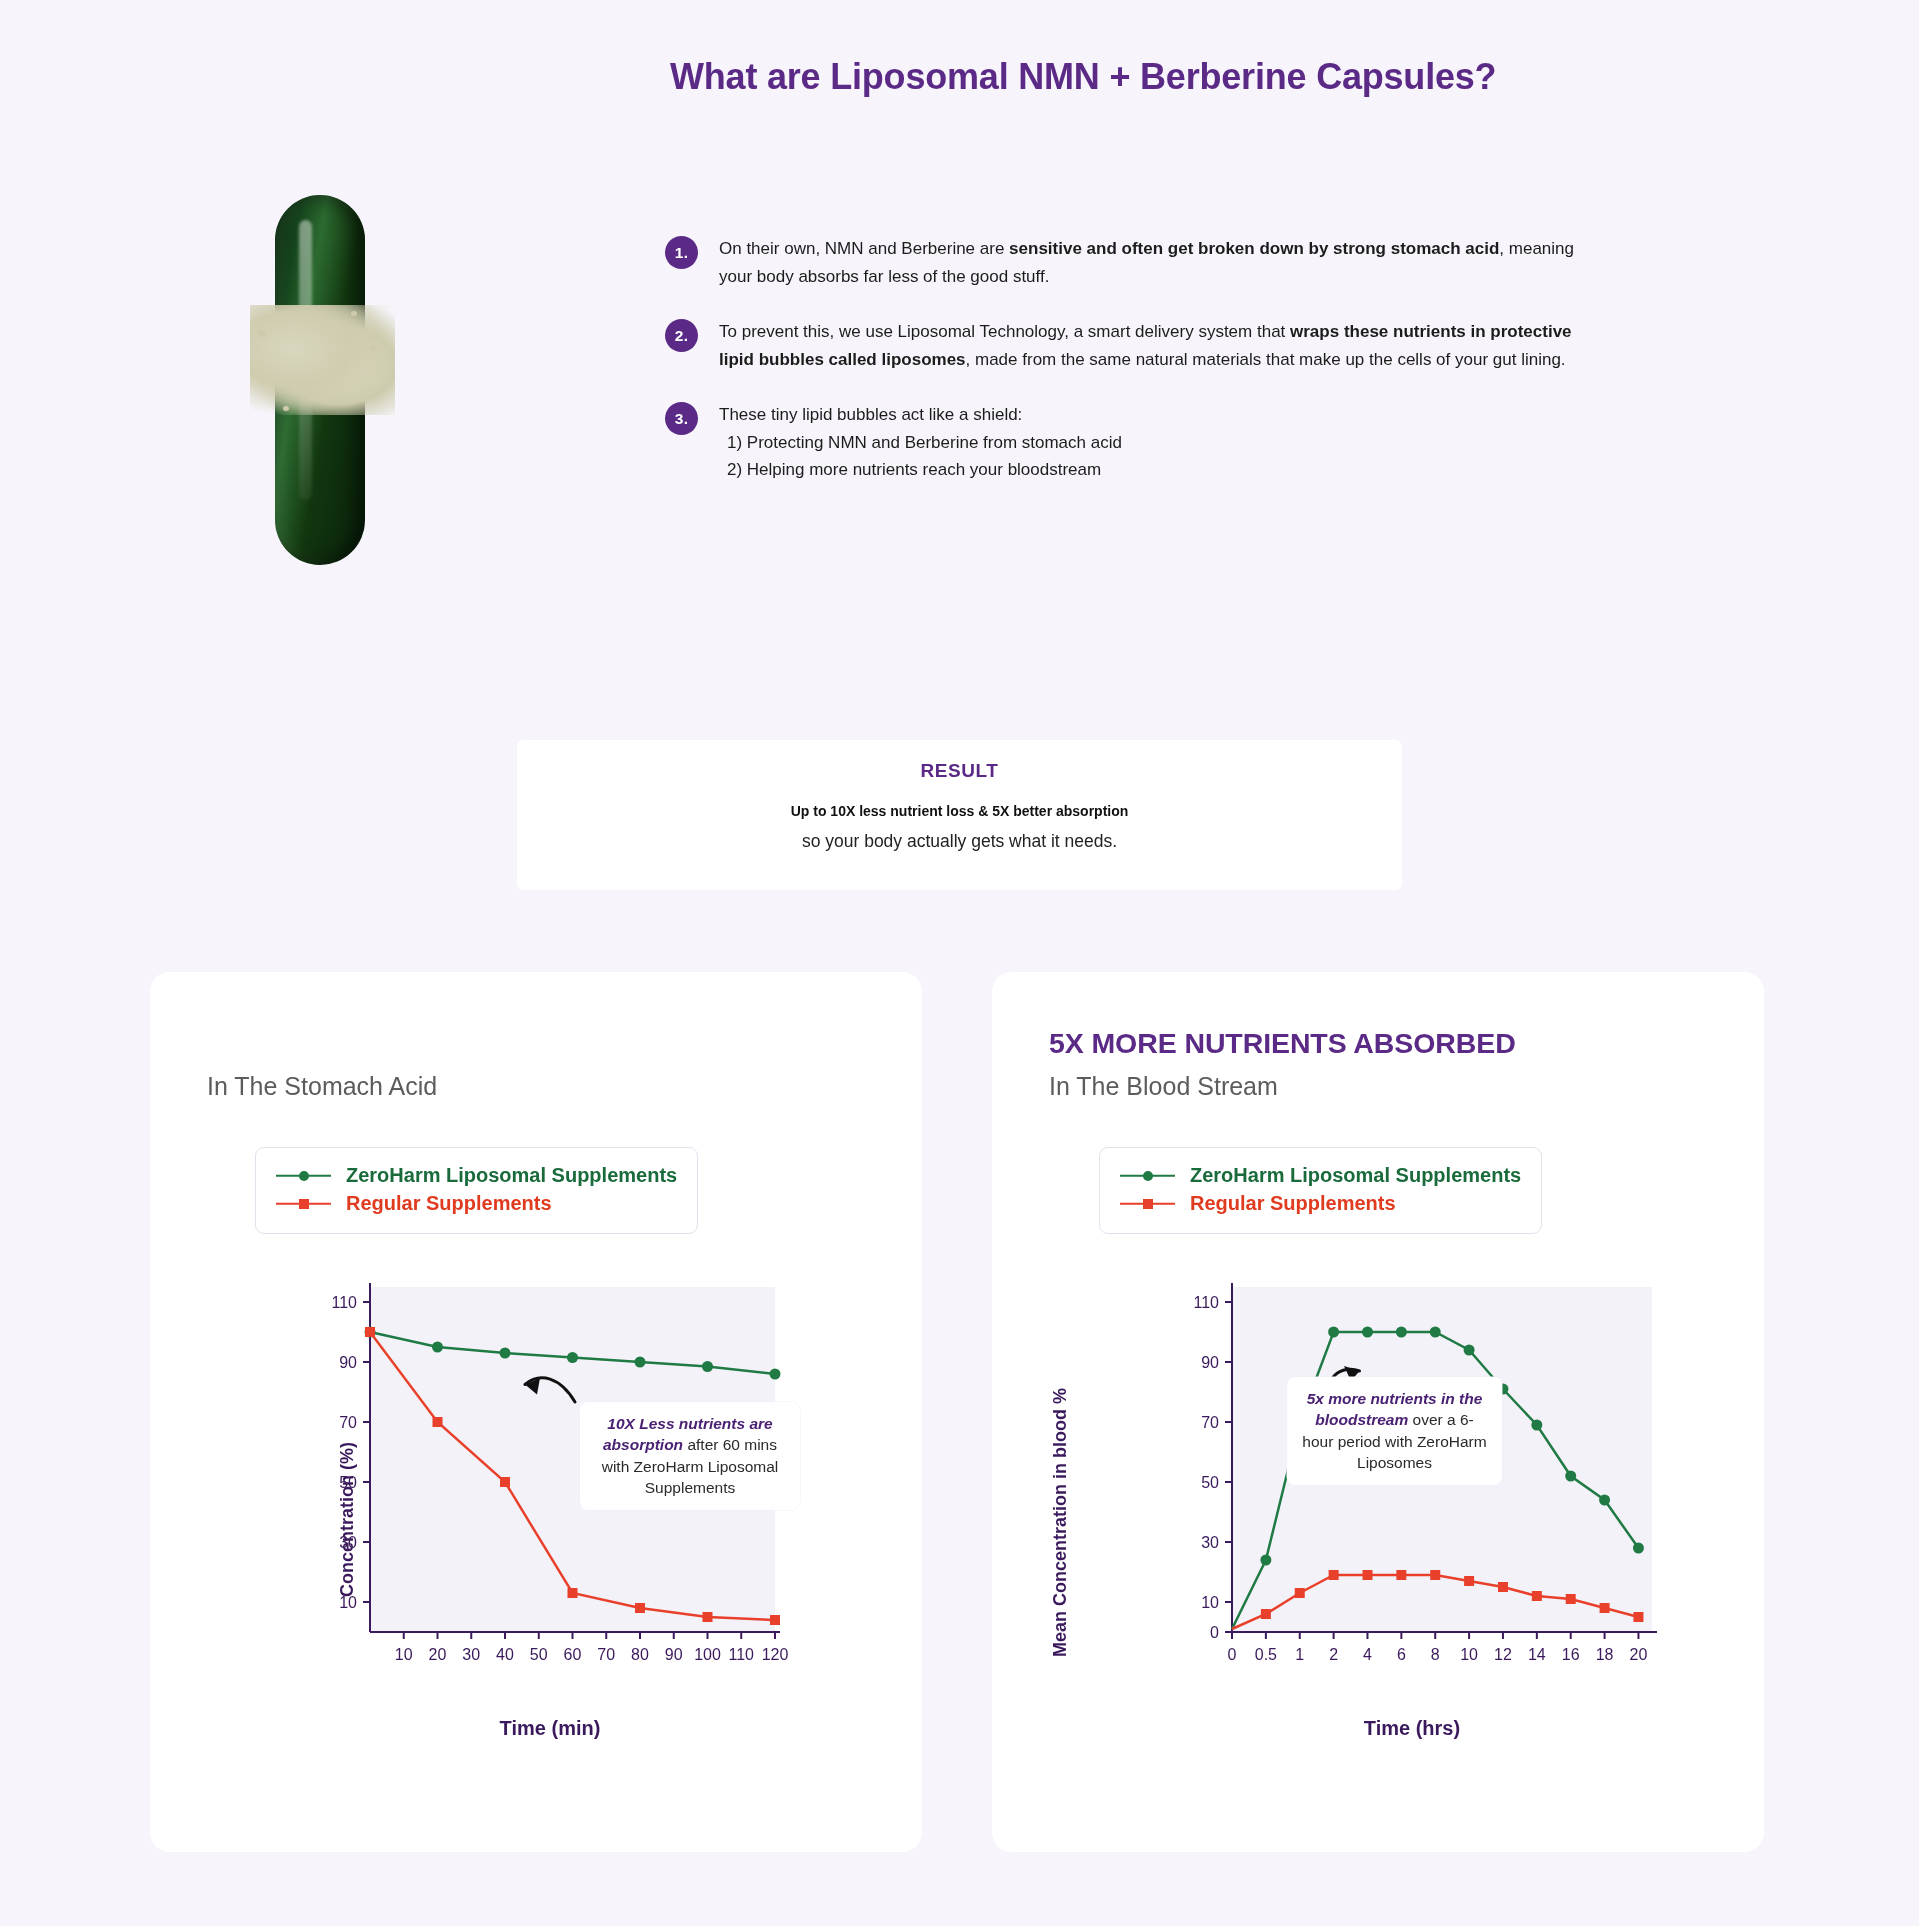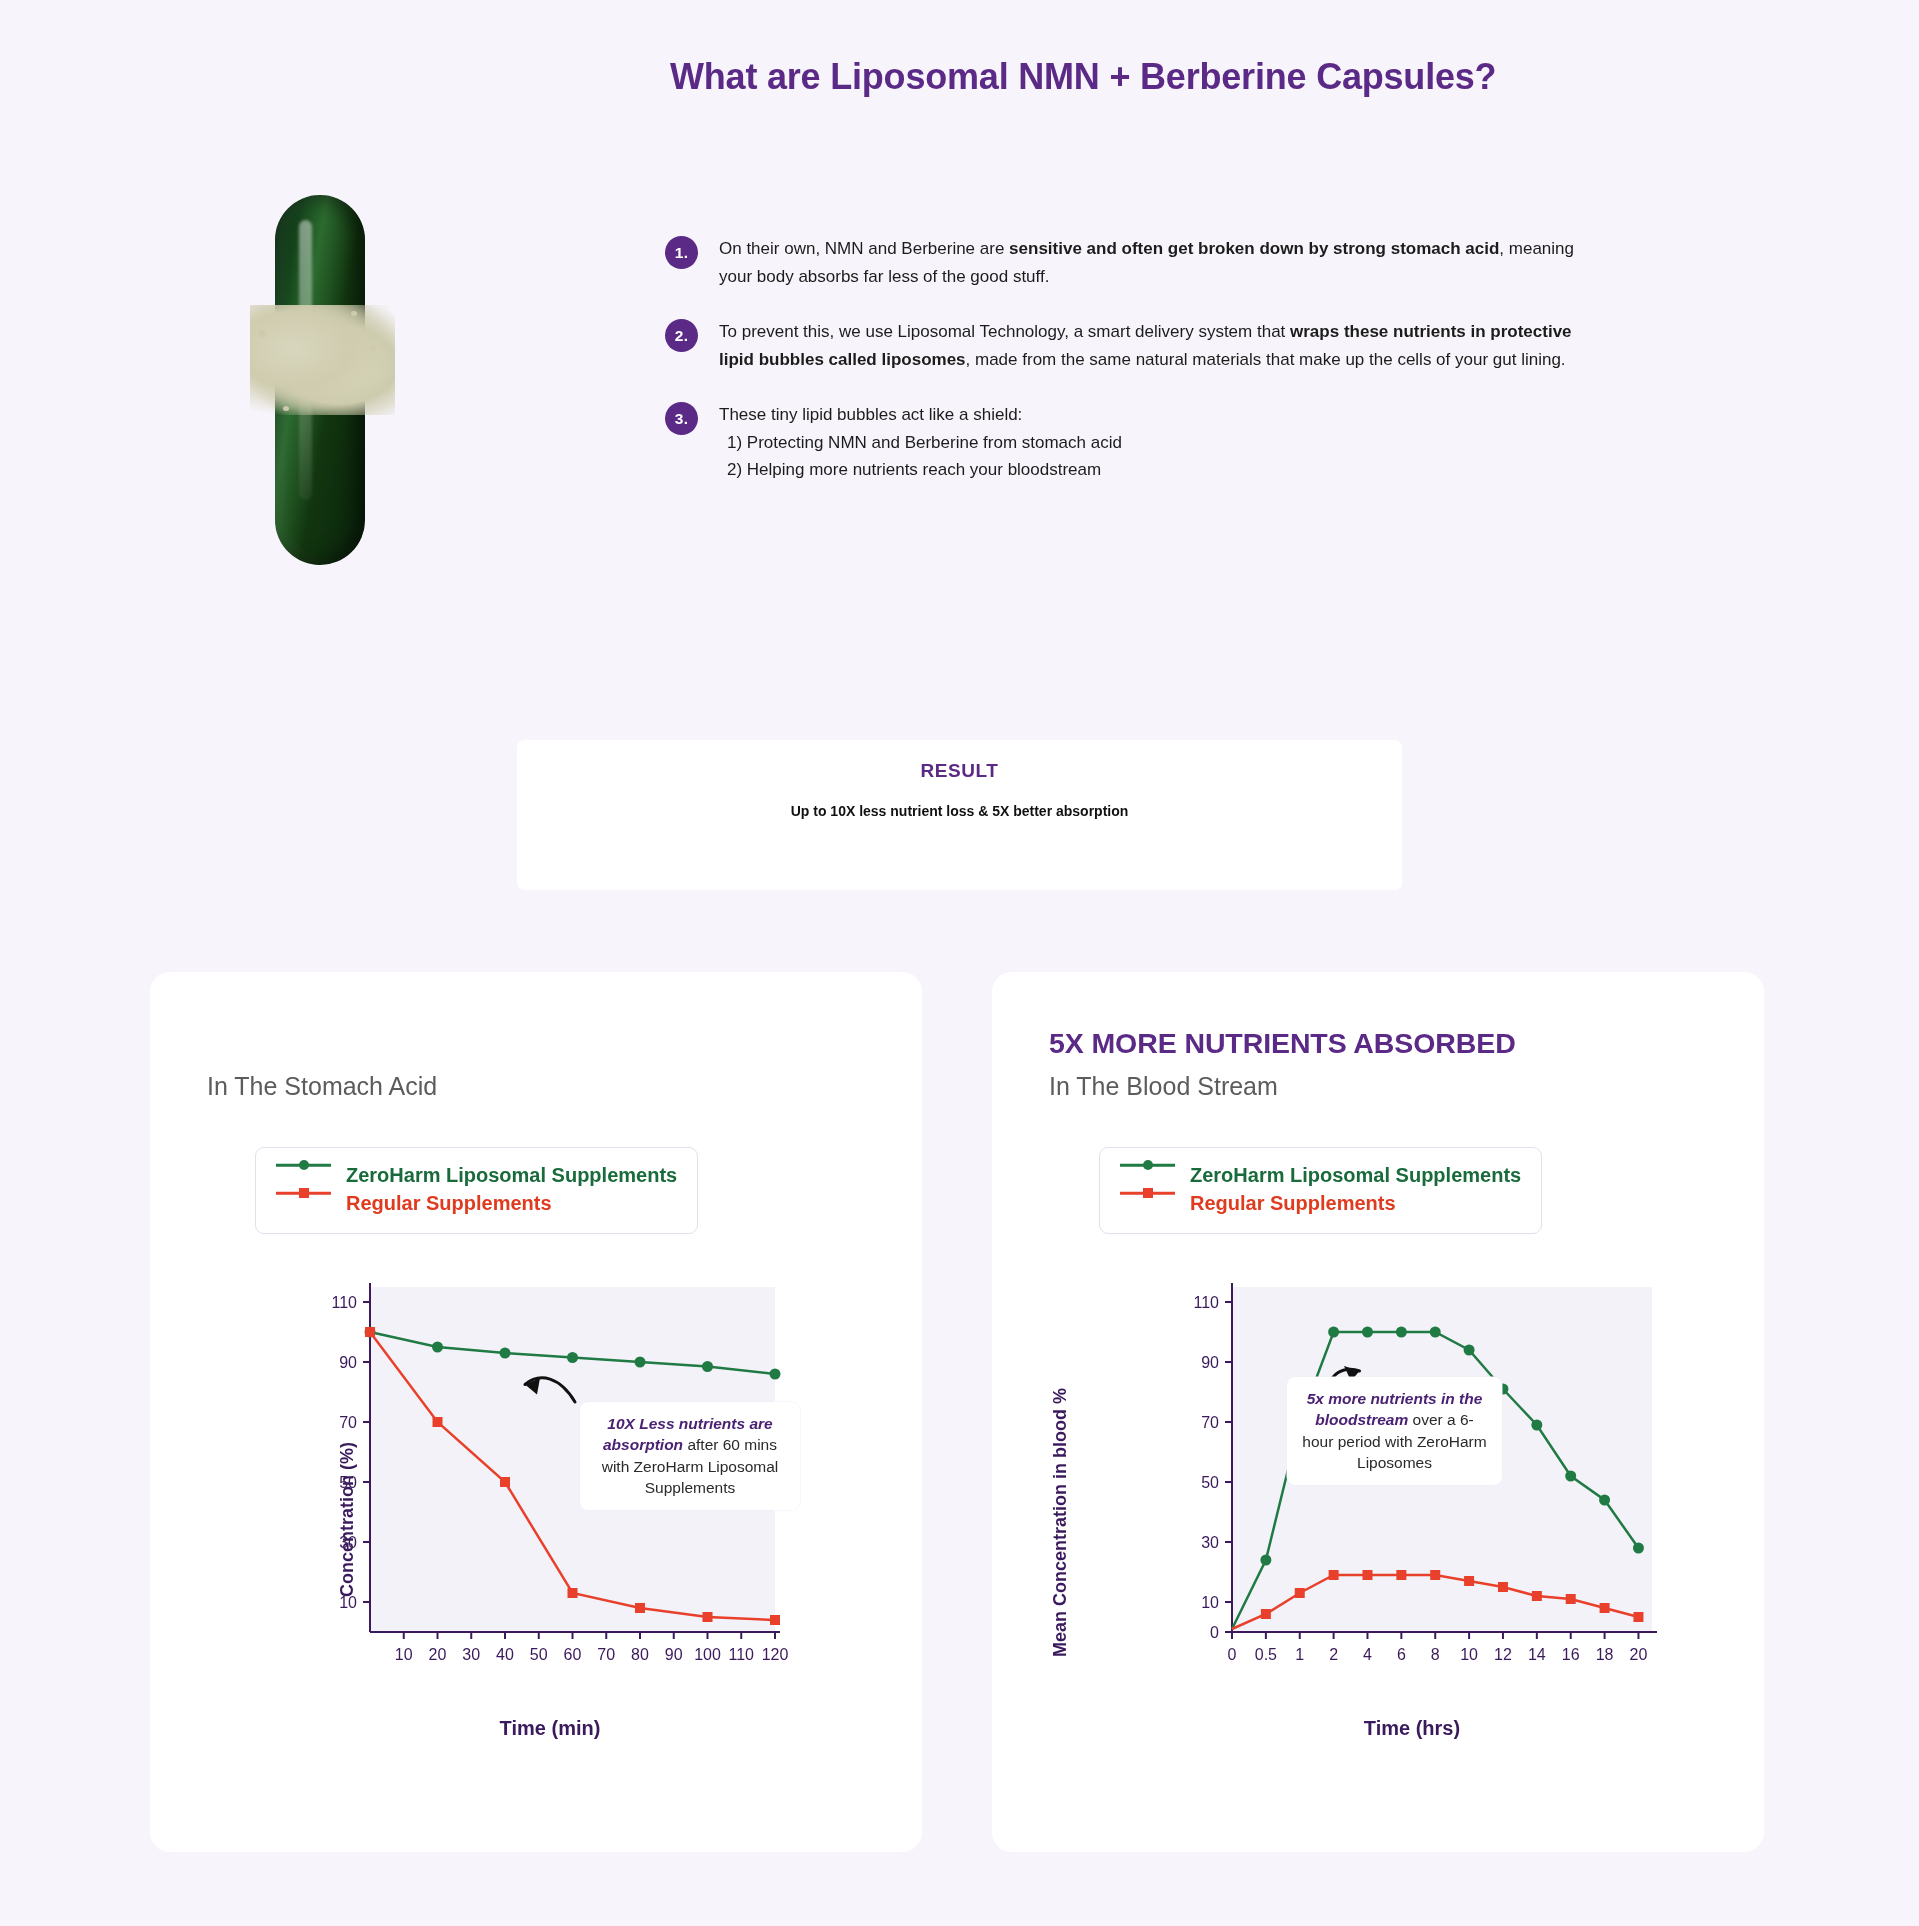--- a/index.html
+++ b/index.html
@@ -173,21 +173,21 @@
     top: 175px;
     border: 1px solid #e3e0ec;
     border-radius: 9px;
     background: #fff;
     padding: 11px 20px 13px 20px;
   }
   .legend-left { left: 105px; }
   .legend-right { left: 107px; }
   .legend-row {
     display: flex;
-    align-items: flex-start;
+    align-items: center;
     margin: 5px 0;
   }
   .legend-line {
     width: 55px;
     height: 2.5px;
     position: relative;
     margin-right: 15px;
   }
   .legend-line .ln { position:absolute; left:0; top:50%; transform:translateY(-50%); width:55px; height:2.5px; }
   .legend-line .mk { position:absolute; left:23px; top:50%; transform:translateY(-50%); width:10px; height:10px; }
@@ -264,20 +264,21 @@
     <div class="point">
       <div class="bullet-num">3.</div>
       <div class="point-text">These tiny lipid bubbles act like a shield:<span class="sub-line">1) Protecting NMN and Berberine from stomach acid</span><span class="sub-line">2) Helping more nutrients reach your bloodstream</span></div>
     </div>
   </div>
 </div>
 
 <div class="result-card">
   <div class="result-title">RESULT</div>
   <div class="result-main">Up to 10X less nutrient loss &amp; 5X better absorption</div>
+  <div class="result-sub">so your body actually gets what it needs.</div>
 </div>
 
 <div class="card card-left">
   <div class="card-sub">In The Stomach Acid</div>
 
   <div class="legend legend-left">
     <div class="legend-row lg-green">
       <div class="legend-line">
           <div class="ln"></div>
           <div class="mk"></div>

